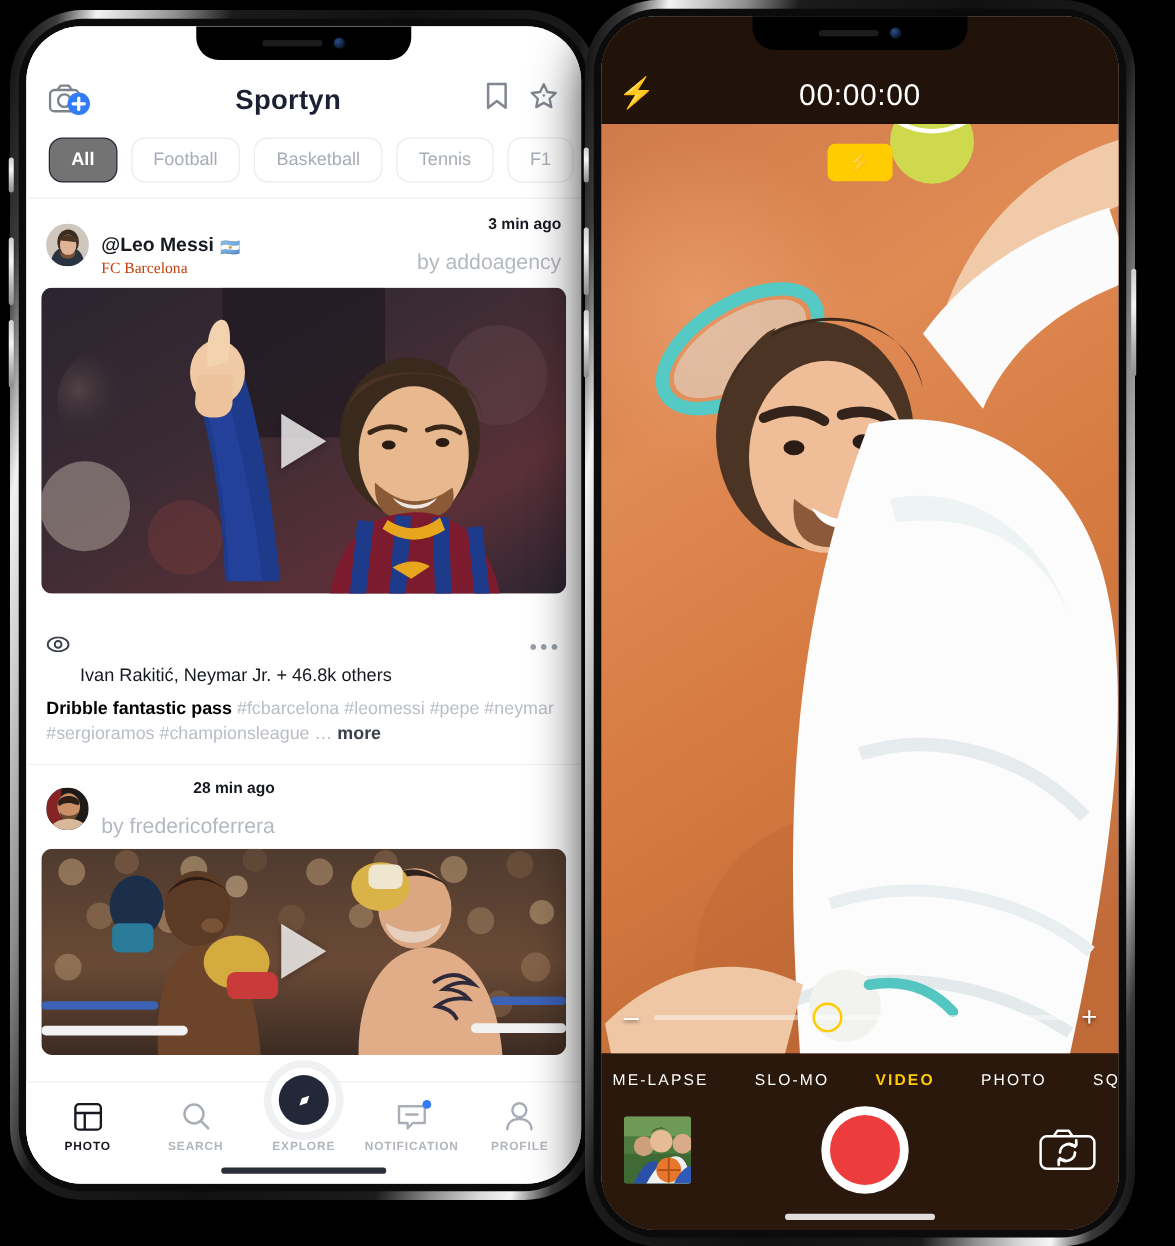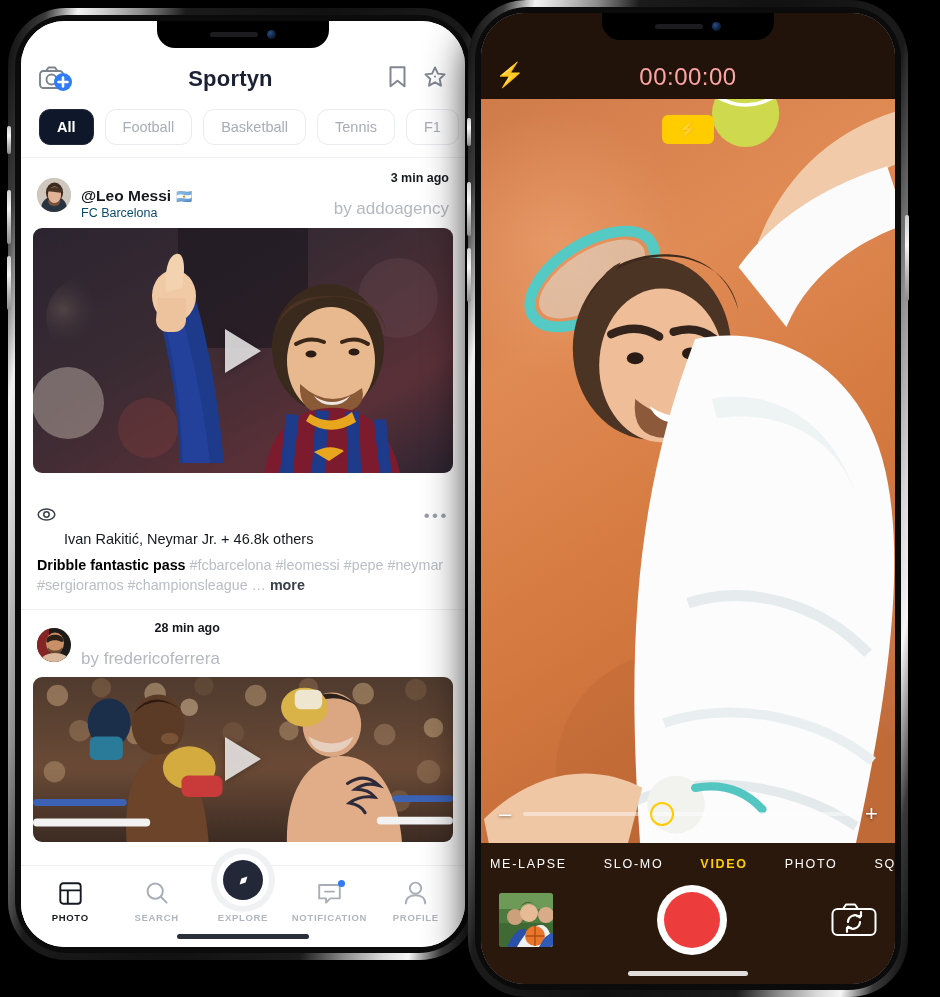--- a/index.html
+++ b/index.html
@@ -68,34 +68,34 @@
 
   .pills {
     display:flex; gap:11px; padding:8px 0 12px 18px;
     overflow:hidden; flex:0 0 auto;
   }
   .pill {
     flex:0 0 auto; padding:9px 17px; border-radius:11px;
     border:1px solid #e9ebee; color:#a7adb6; font-size:14.5px; background:#fff;
     white-space:nowrap;
   }
-  .pill.active { background:#0f172a; color:#fff; border-color:#232839; font-weight:600; }
+  .pill.active { background:#737373; color:#fff; border-color:#232839; font-weight:600; }
 
   .feed { flex:1; overflow:hidden; }
   .post { padding:0 0 0 0; }
   .post-sep { height:1px; background:#eef0f2; margin:0 0 0 0; }
 
   .post-head { display:flex; align-items:center; padding:11px 16px 8px 16px; gap:10px; }
   .avatar {
     width:34px; height:34px; border-radius:50%; flex:0 0 auto;
     overflow:hidden; background:#ccc; position:relative;
   }
   .ph-names { flex:1; min-width:0;margin-top:18px; }
   .ph-user { font-size:15.5px; font-weight:bold; color:#16191f; display:flex; align-items:center; gap:5px;}
-  .ph-team { font-size:12.5px; color:#0c4a6e; margin-top:1px; }
+  .ph-team { font-size:12.5px; color:#c2410c; margin-top:1px;font-family:Liberation Serif, serif; }
   .ph-meta { text-align:right; }
   .ph-time { font-size:12.5px; font-weight:bold; color:#16191f; }
   .ph-by { font-size:17px; color:#b4b9c0; margin-top:14px; }
 
   .media { position:relative; margin:0 12px; border-radius:9px; overflow:hidden; height:245px; }
   .media.boxing { height:165px; }
   .play {
     position:absolute; left:50%; top:50%; transform:translate(-50%,-50%);
     width:0; height:0; border-style:solid;
     border-width:22px 0 22px 36px;
@@ -134,21 +134,21 @@
     background:#2f7cf6; top:0px; right:calc(50% - 16px); }
   .home-ind { width:132px; height:5px; border-radius:3px; background:#2a2f3a;
     margin:7px auto 8px auto; }
 
   
   .cam-app { position:absolute; inset:0; background:#000; display:flex; flex-direction:column; }
   .cam-top {
     height:86px; background:rgba(40,22,12,.82); position:relative;
     display:flex; align-items:flex-end; justify-content:center; padding-bottom:8px; z-index:20;
   }
-  .cam-timer { color:#fca5a5; font-size:24px; letter-spacing:.5px; }
+  .cam-timer { color:#ffffff; font-size:24px; letter-spacing:.5px; }
   .flash-top { position:absolute; left:14px; bottom:10px; font-size:24px; color:#ffd400; }
   .cam-view { flex:1; position:relative; overflow:hidden; }
 
   .flash-chip {
     position:absolute; top:16px; left:50%; transform:translateX(-50%);
     background:#ffcc00; border-radius:6px; padding:5px 16px; z-index:15;
     display:flex; align-items:center; justify-content:center;
   }
 
   .zoom-row {

